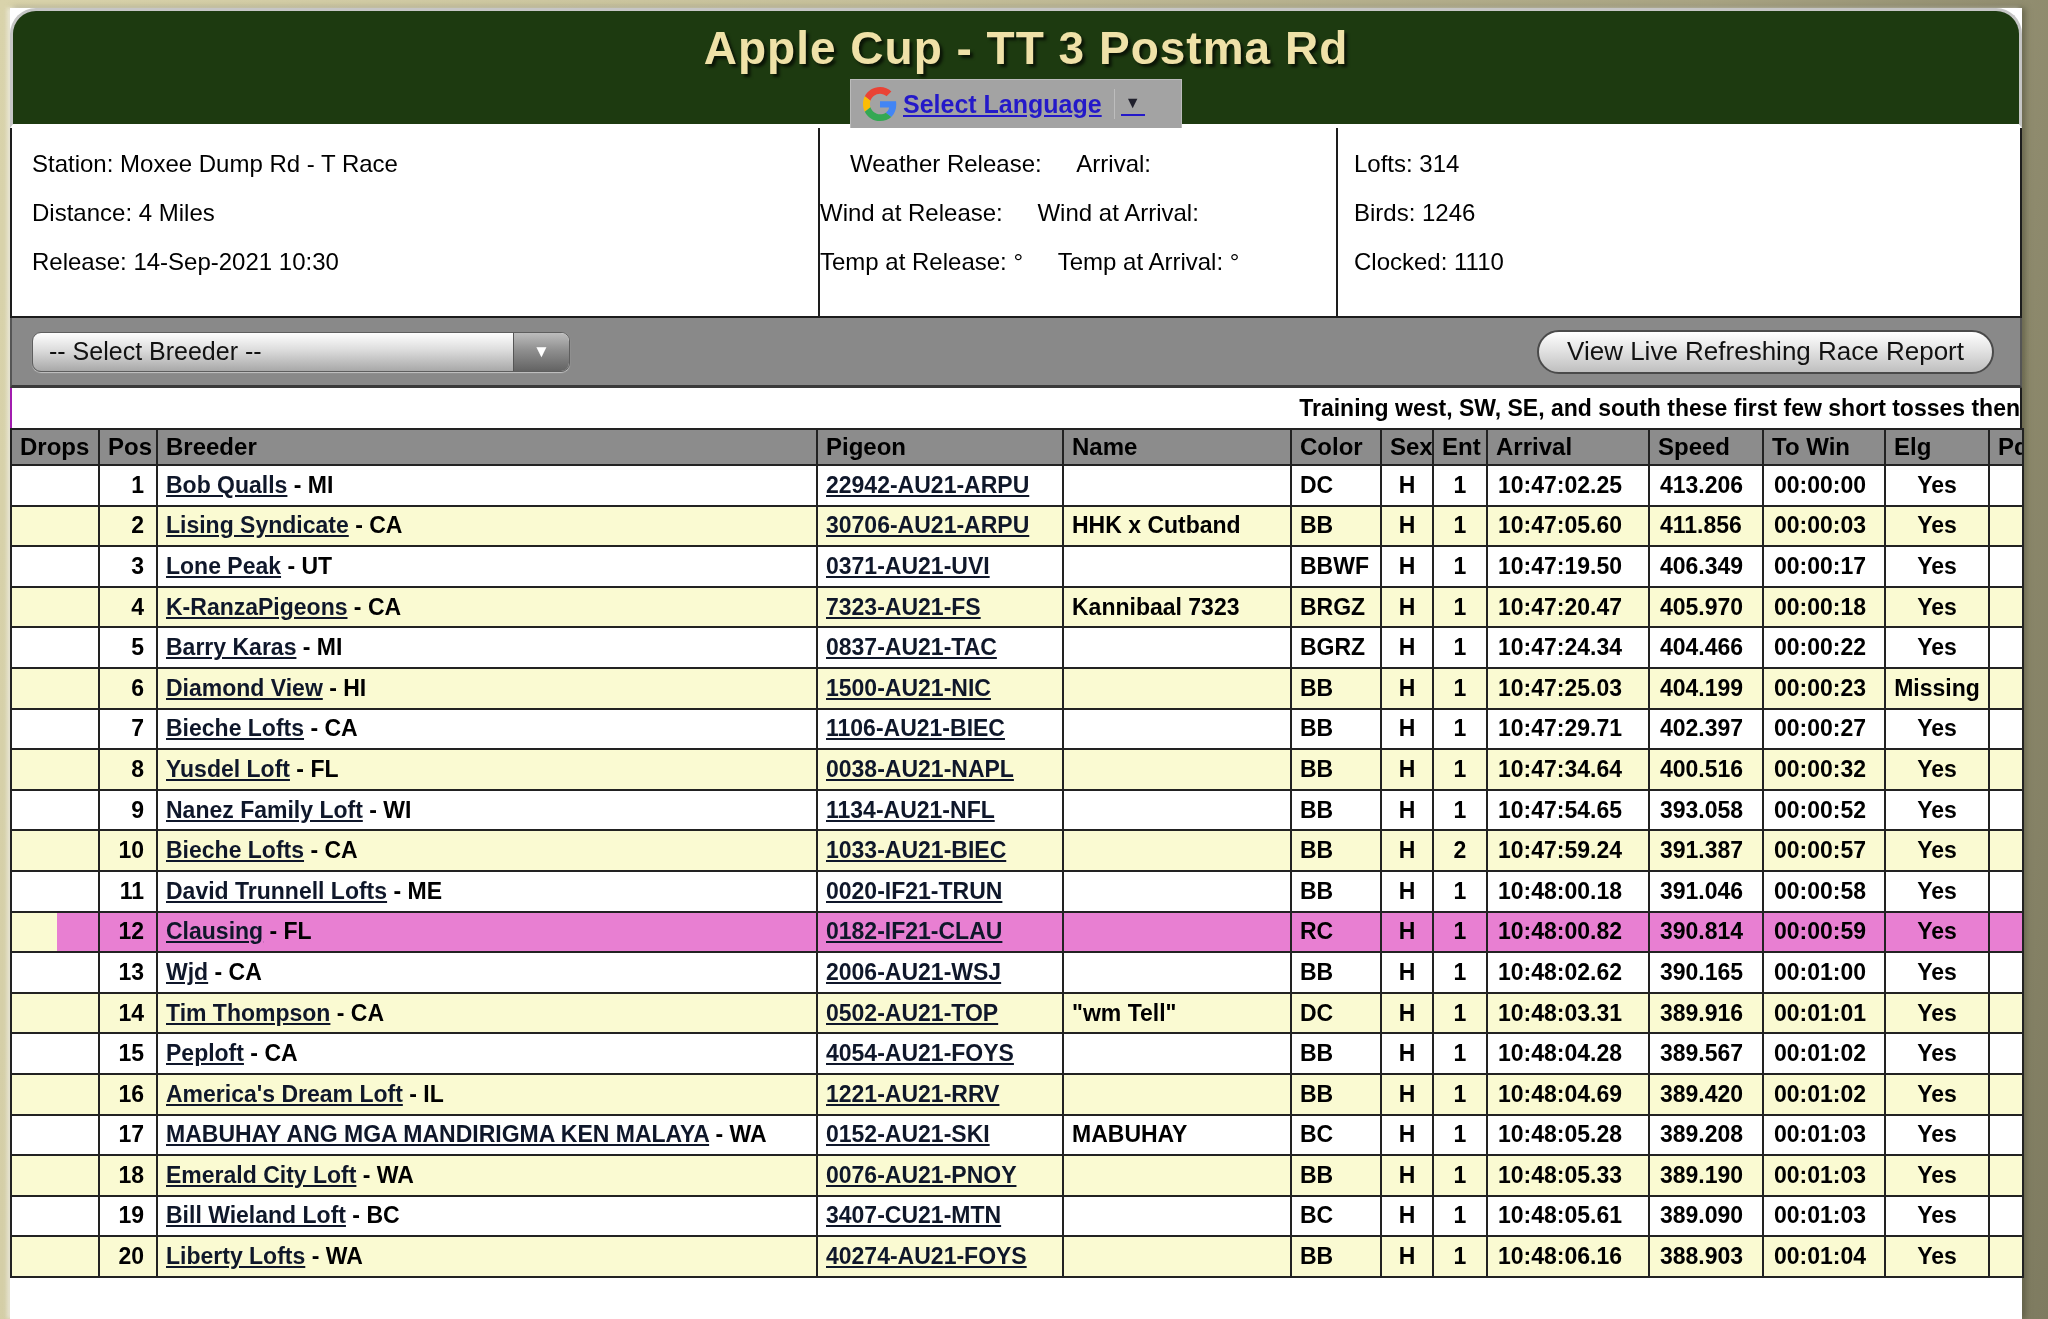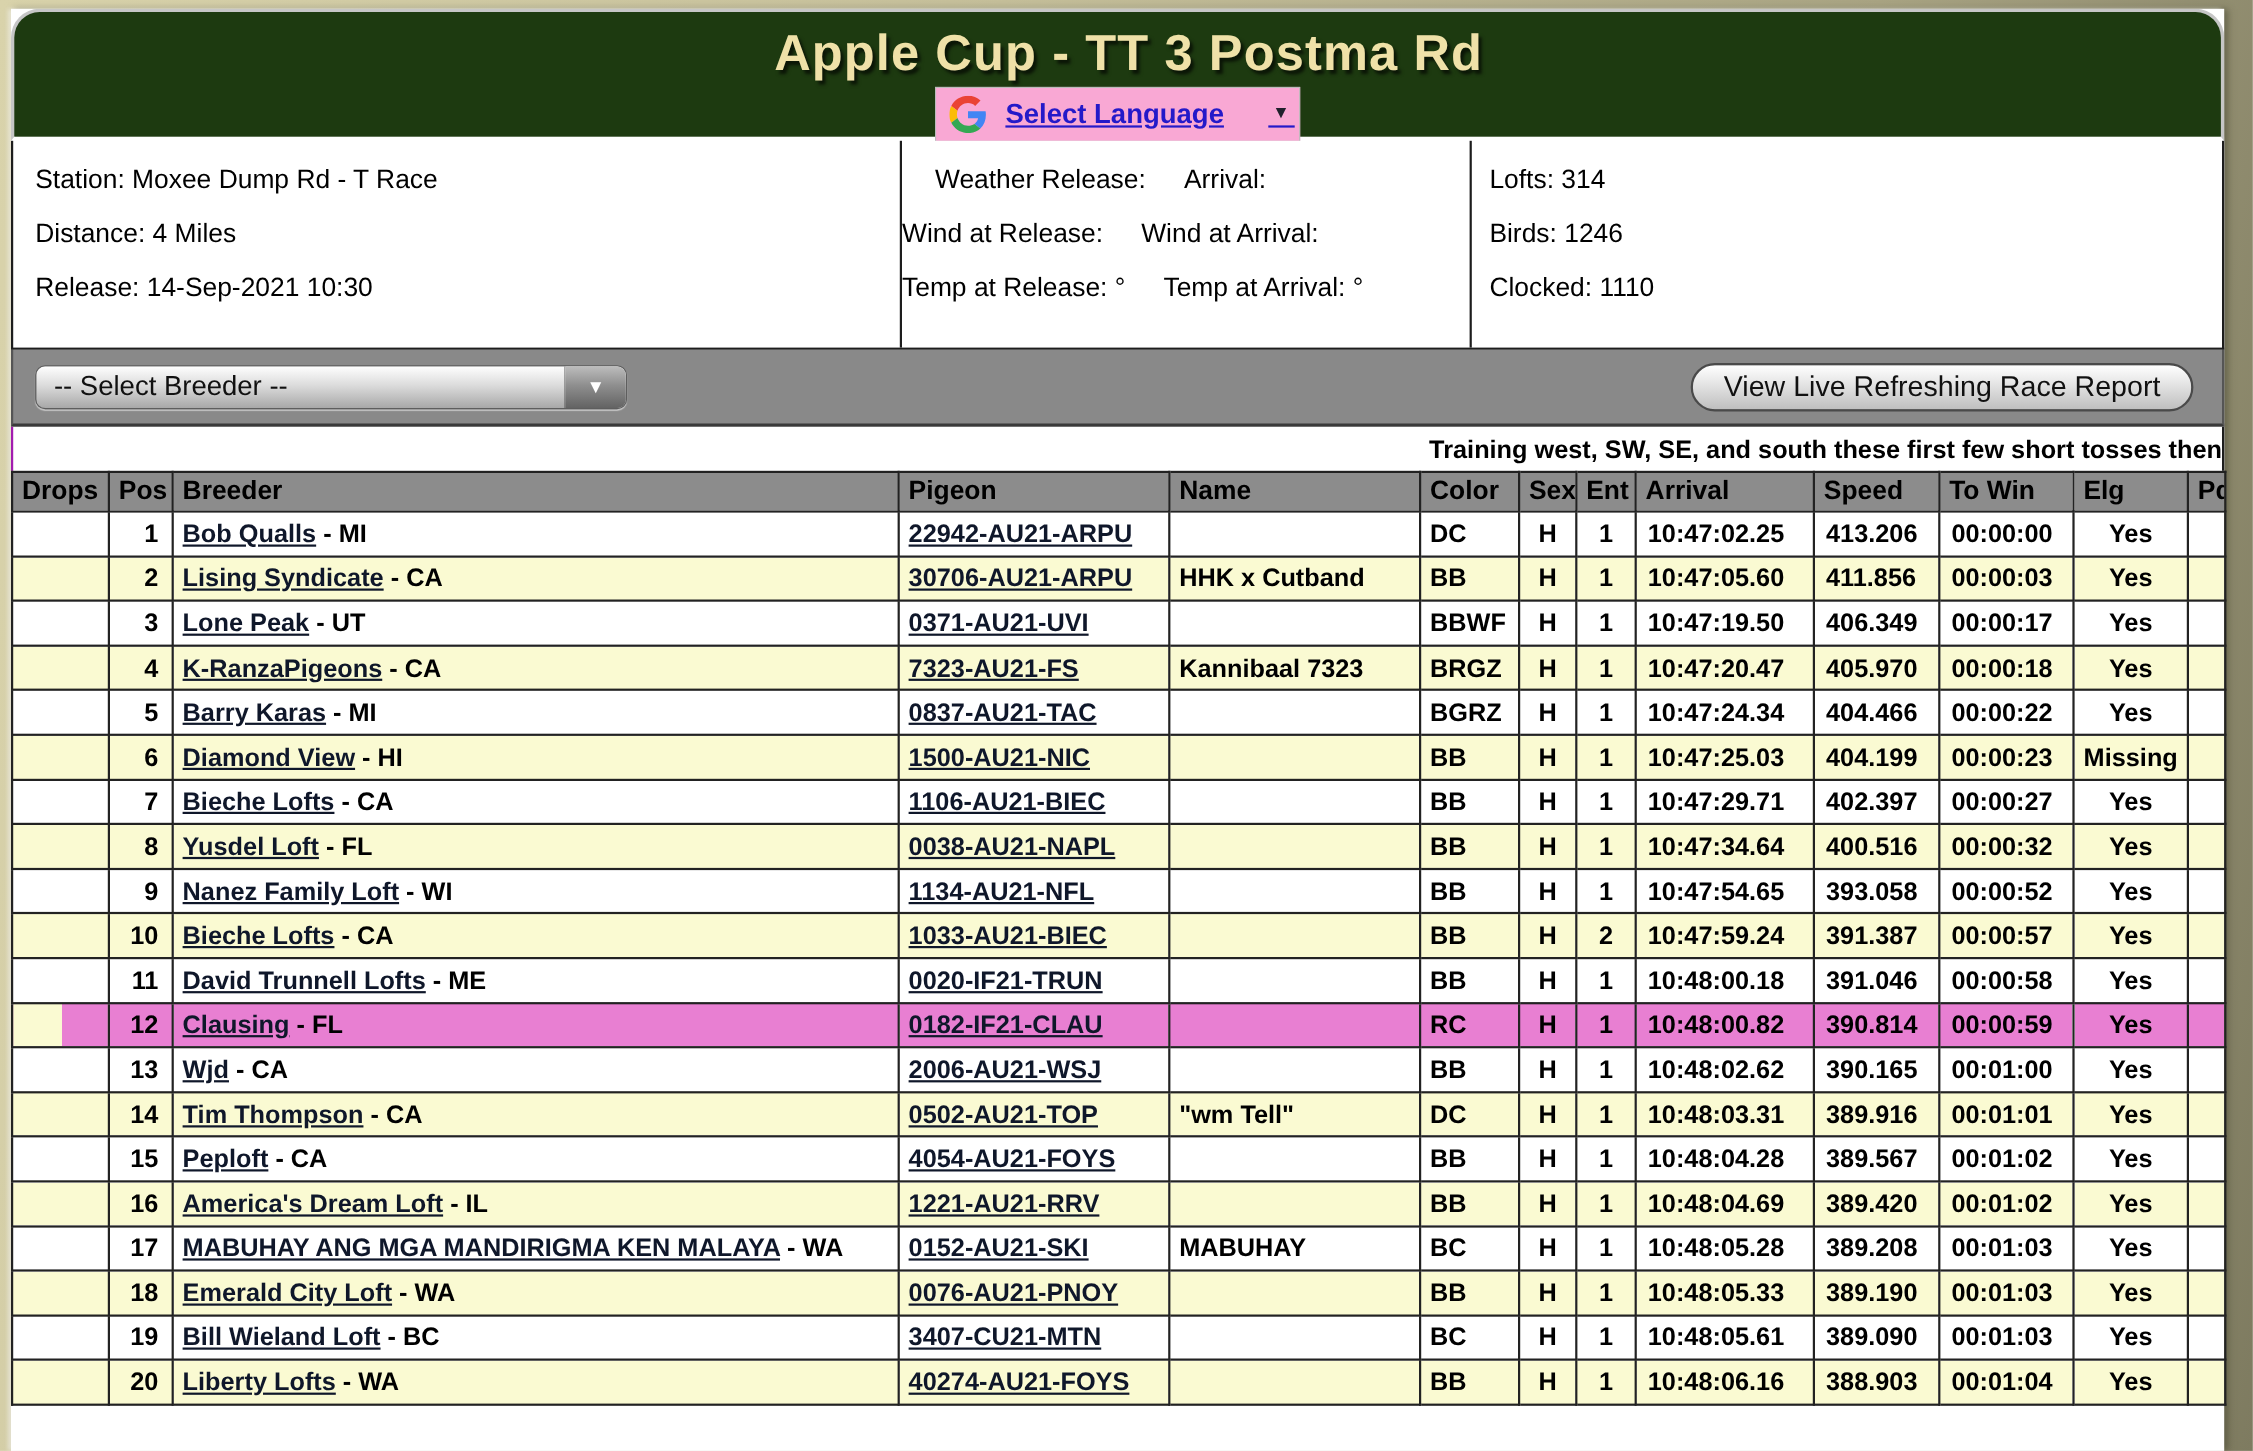--- a/index.html
+++ b/index.html
@@ -20,22 +20,22 @@
     border: 3px solid #c6c6c6; border-bottom: 4px solid #ffffff;
     border-radius: 26px 26px 0 0;
   }
   .banner-title {
     text-align: center; padding-top: 10px;
     font-size: 46px; font-weight: bold; letter-spacing: 1px;
     color: #efe1a8; text-shadow: 3px 3px 3px rgba(0,0,0,.65); padding-left: 20px;
   }
   .translate {
     width: 332px; height: 50px; margin: 4px auto 0;
-    background: #f9a8d4; border: 1px solid #bbb;
-    display: flex; align-items: center; padding: 0 12px; gap: 17px;
+    background: #a3a3a3; border: 1px solid #bbb;
+    display: flex; align-items: center; padding: 0 12px; gap: 6px;
   }
   .g-icon { width: 34px; height: 34px; flex: 0 0 auto; }
   .translate-label {
     font-size: 25px; font-weight: bold; color: #2419c9;
     text-decoration: underline; white-space: nowrap; cursor: pointer;
   }
   .translate-divider { width: 1px; height: 30px; background: #bdbdbd; margin-left: 6px; }
   .translate-arrow {
     font-size: 16px; color: #20202c; font-weight: bold;
     border-bottom: 2px solid #2419c9; padding: 2px 4px; cursor: pointer;

